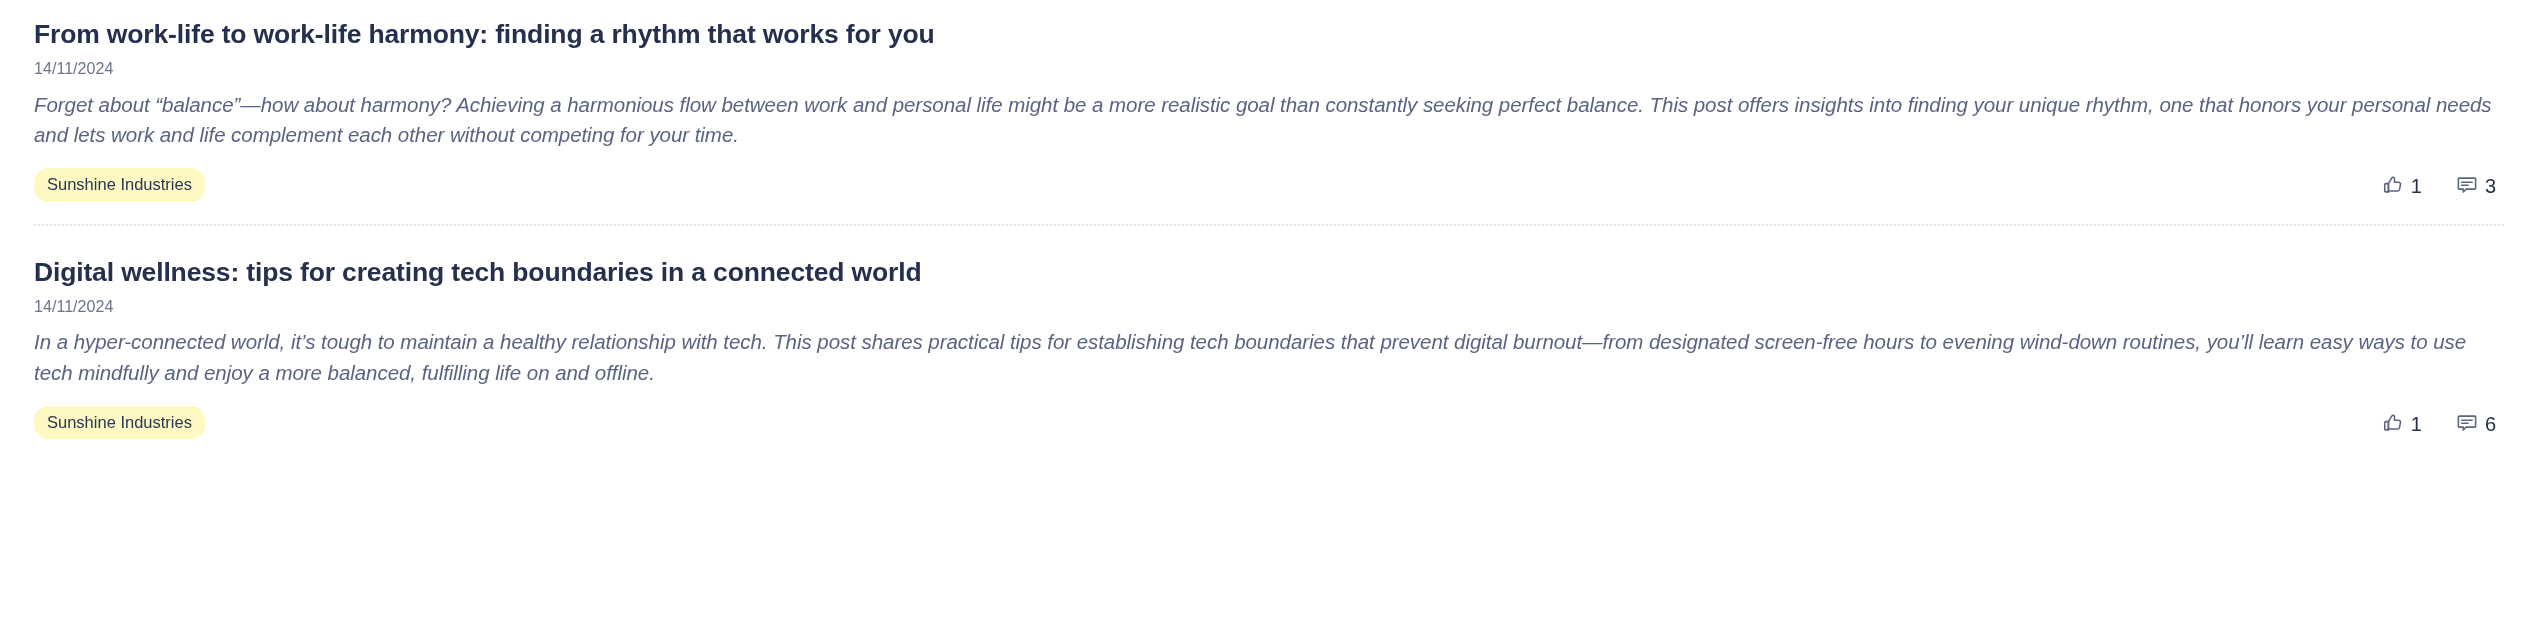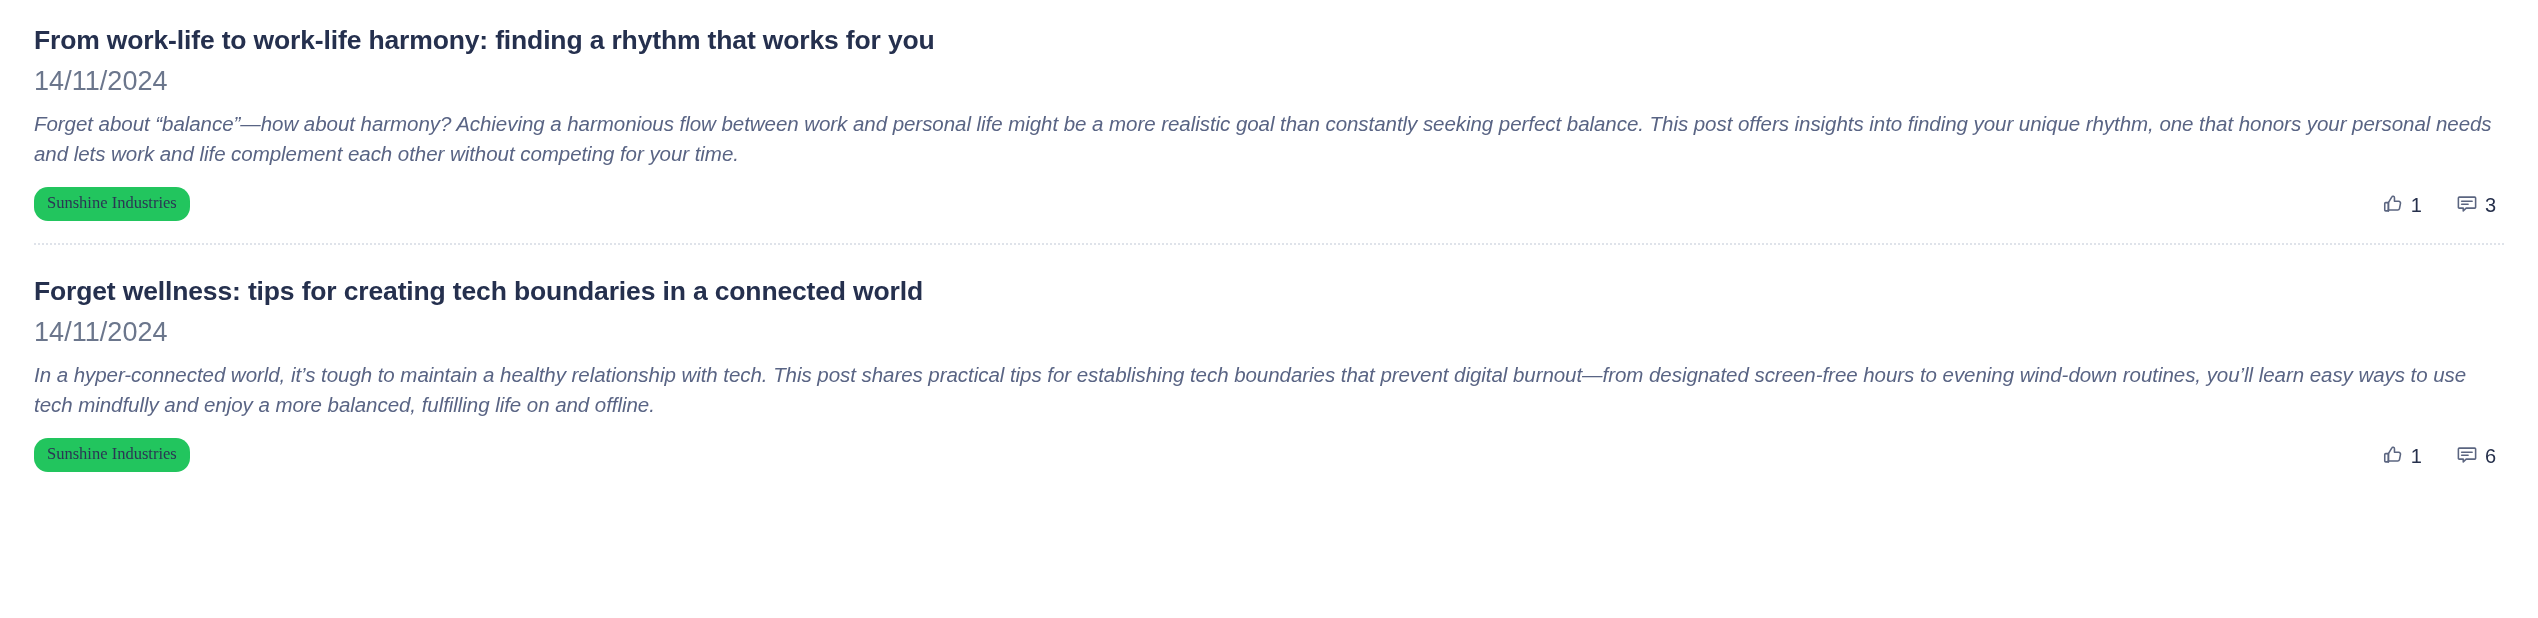--- a/index.html
+++ b/index.html
@@ -15,39 +15,39 @@
     overflow: hidden;
   }
 
   .feed {
     width: 2538px;
     box-sizing: border-box;
     padding: 0 34px;
   }
 
   .post {
-    padding-top: 24px;
+    padding-top: 18px;
     padding-bottom: 22px;
   }
   .post + .post {
     border-top: 2px dotted #dfe3ea;
     padding-top: 30px;
   }
 
   .post-title {
     font-size: 26.5px;
     font-weight: bold;
     color: #25304e;
     line-height: 1.22;
     letter-spacing: -0.15px;
     margin: 0 0 9px 0;
   }
 
   .post-date {
-    font-size: 27px;
+    font-size: 16px;
     color: #6b768c;
     line-height: 1.2;
     margin: 0 0 11px 0;
     letter-spacing: 0.05px;
   }
 
   .post-body {
     font-size: 20.5px;
     color: #596484;
     line-height: 1.48;
@@ -64,28 +64,27 @@
   }
 
   .tag-list {
     display: flex;
     align-items: center;
     gap: 10px;
   }
 
   .tag {
     display: inline-block;
-    background: #22c55e;
+    background: #fef9c3;
     color: #2b3654;
     font-size: 16.5px;
     line-height: 1;
     padding: 8px 13px 9px 13px;
     border-radius: 14px;
     white-space: nowrap;
-    font-family: Liberation Serif, serif;
   }
 
   .stats {
     display: flex;
     align-items: center;
     gap: 34px;
     padding-right: 8px;
   }
 
   .stat {
@@ -144,21 +143,21 @@
               <path d="M6.2 12.3h7"></path>
             </svg>
           </span>
           <span class="count">3</span>
         </div>
       </div>
     </div>
   </article>
 
   <article class="post">
-    <h2 class="post-title">Forget wellness: tips for creating tech boundaries in a connected world</h2>
+    <h2 class="post-title">Digital wellness: tips for creating tech boundaries in a connected world</h2>
     <div class="post-date">14/11/2024</div>
     <p class="post-body">In a hyper-connected world, it’s tough to maintain a healthy relationship with tech. This post shares practical tips for establishing tech boundaries that prevent digital burnout—from designated screen-free hours to evening wind-down routines, you’ll learn easy ways to use tech mindfully and enjoy a more balanced, fulfilling life on and offline.</p>
     <div class="post-footer">
       <div class="tag-list">
         <span class="tag">Sunshine Industries</span>
       </div>
       <div class="stats">
         <div class="stat">
           <span class="icon">
             <svg width="22" height="22" viewBox="0 0 24 24" fill="none" stroke="currentColor" stroke-width="1.7" stroke-linecap="round" stroke-linejoin="round">

